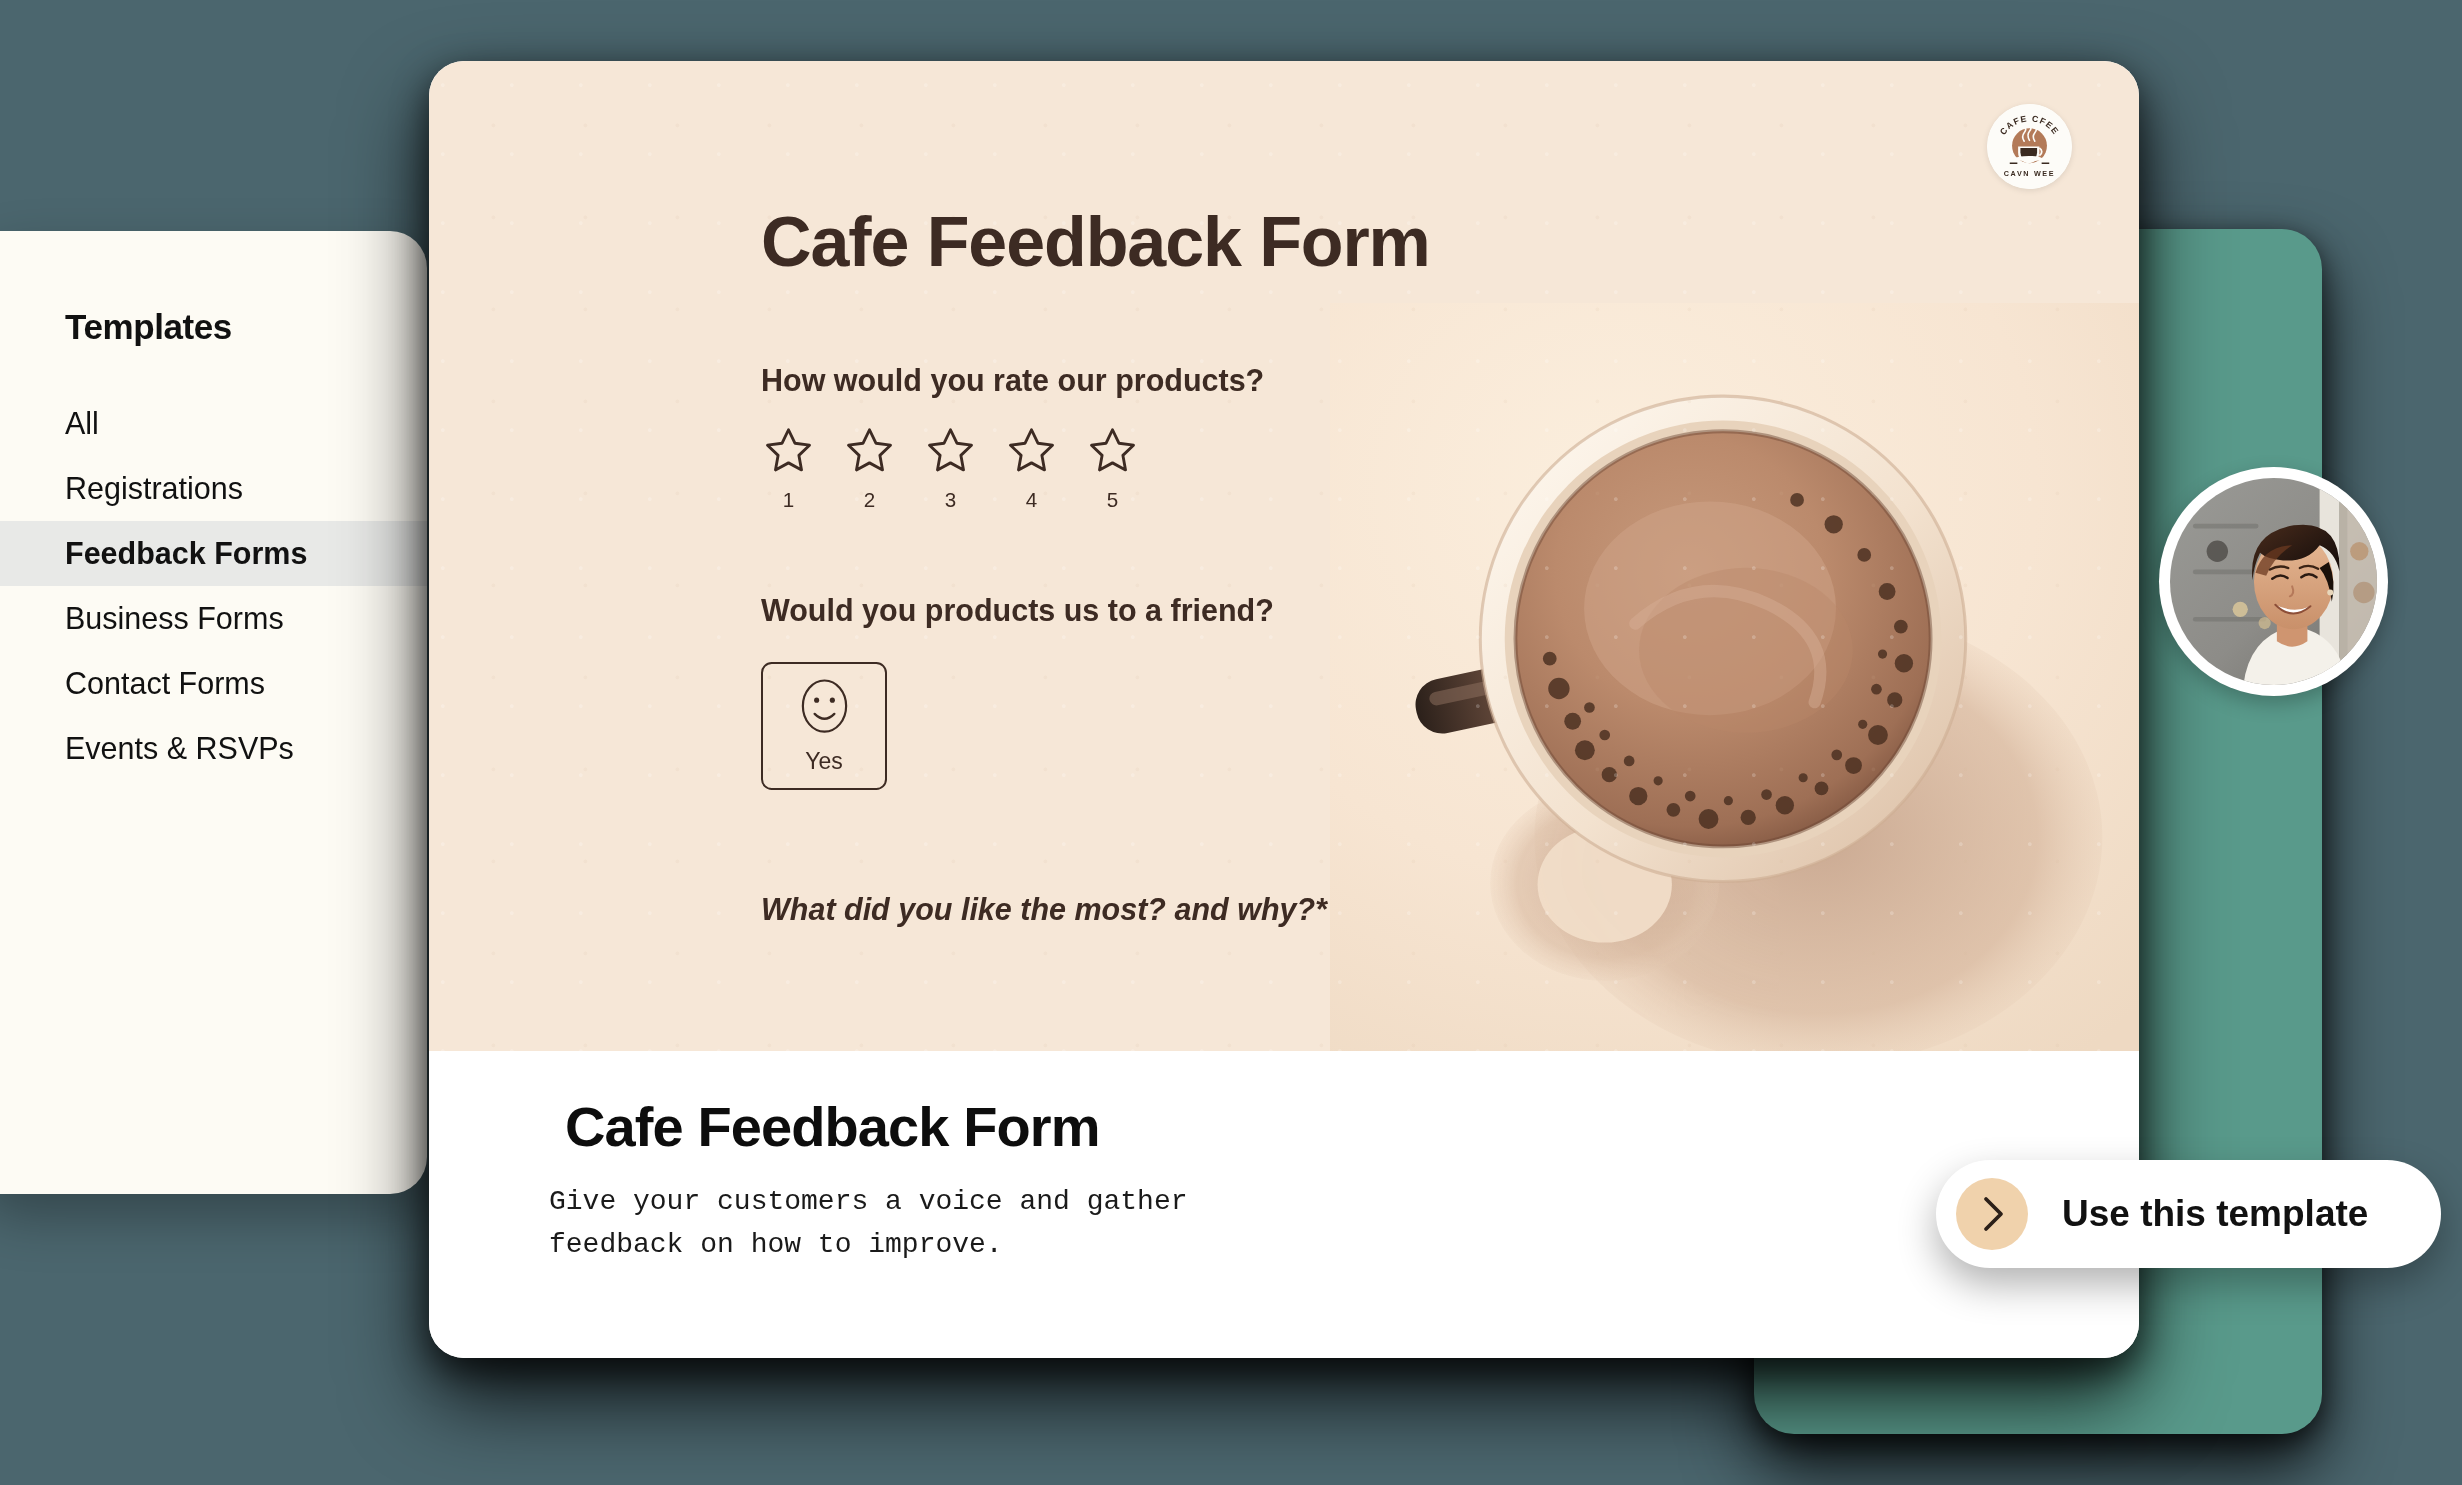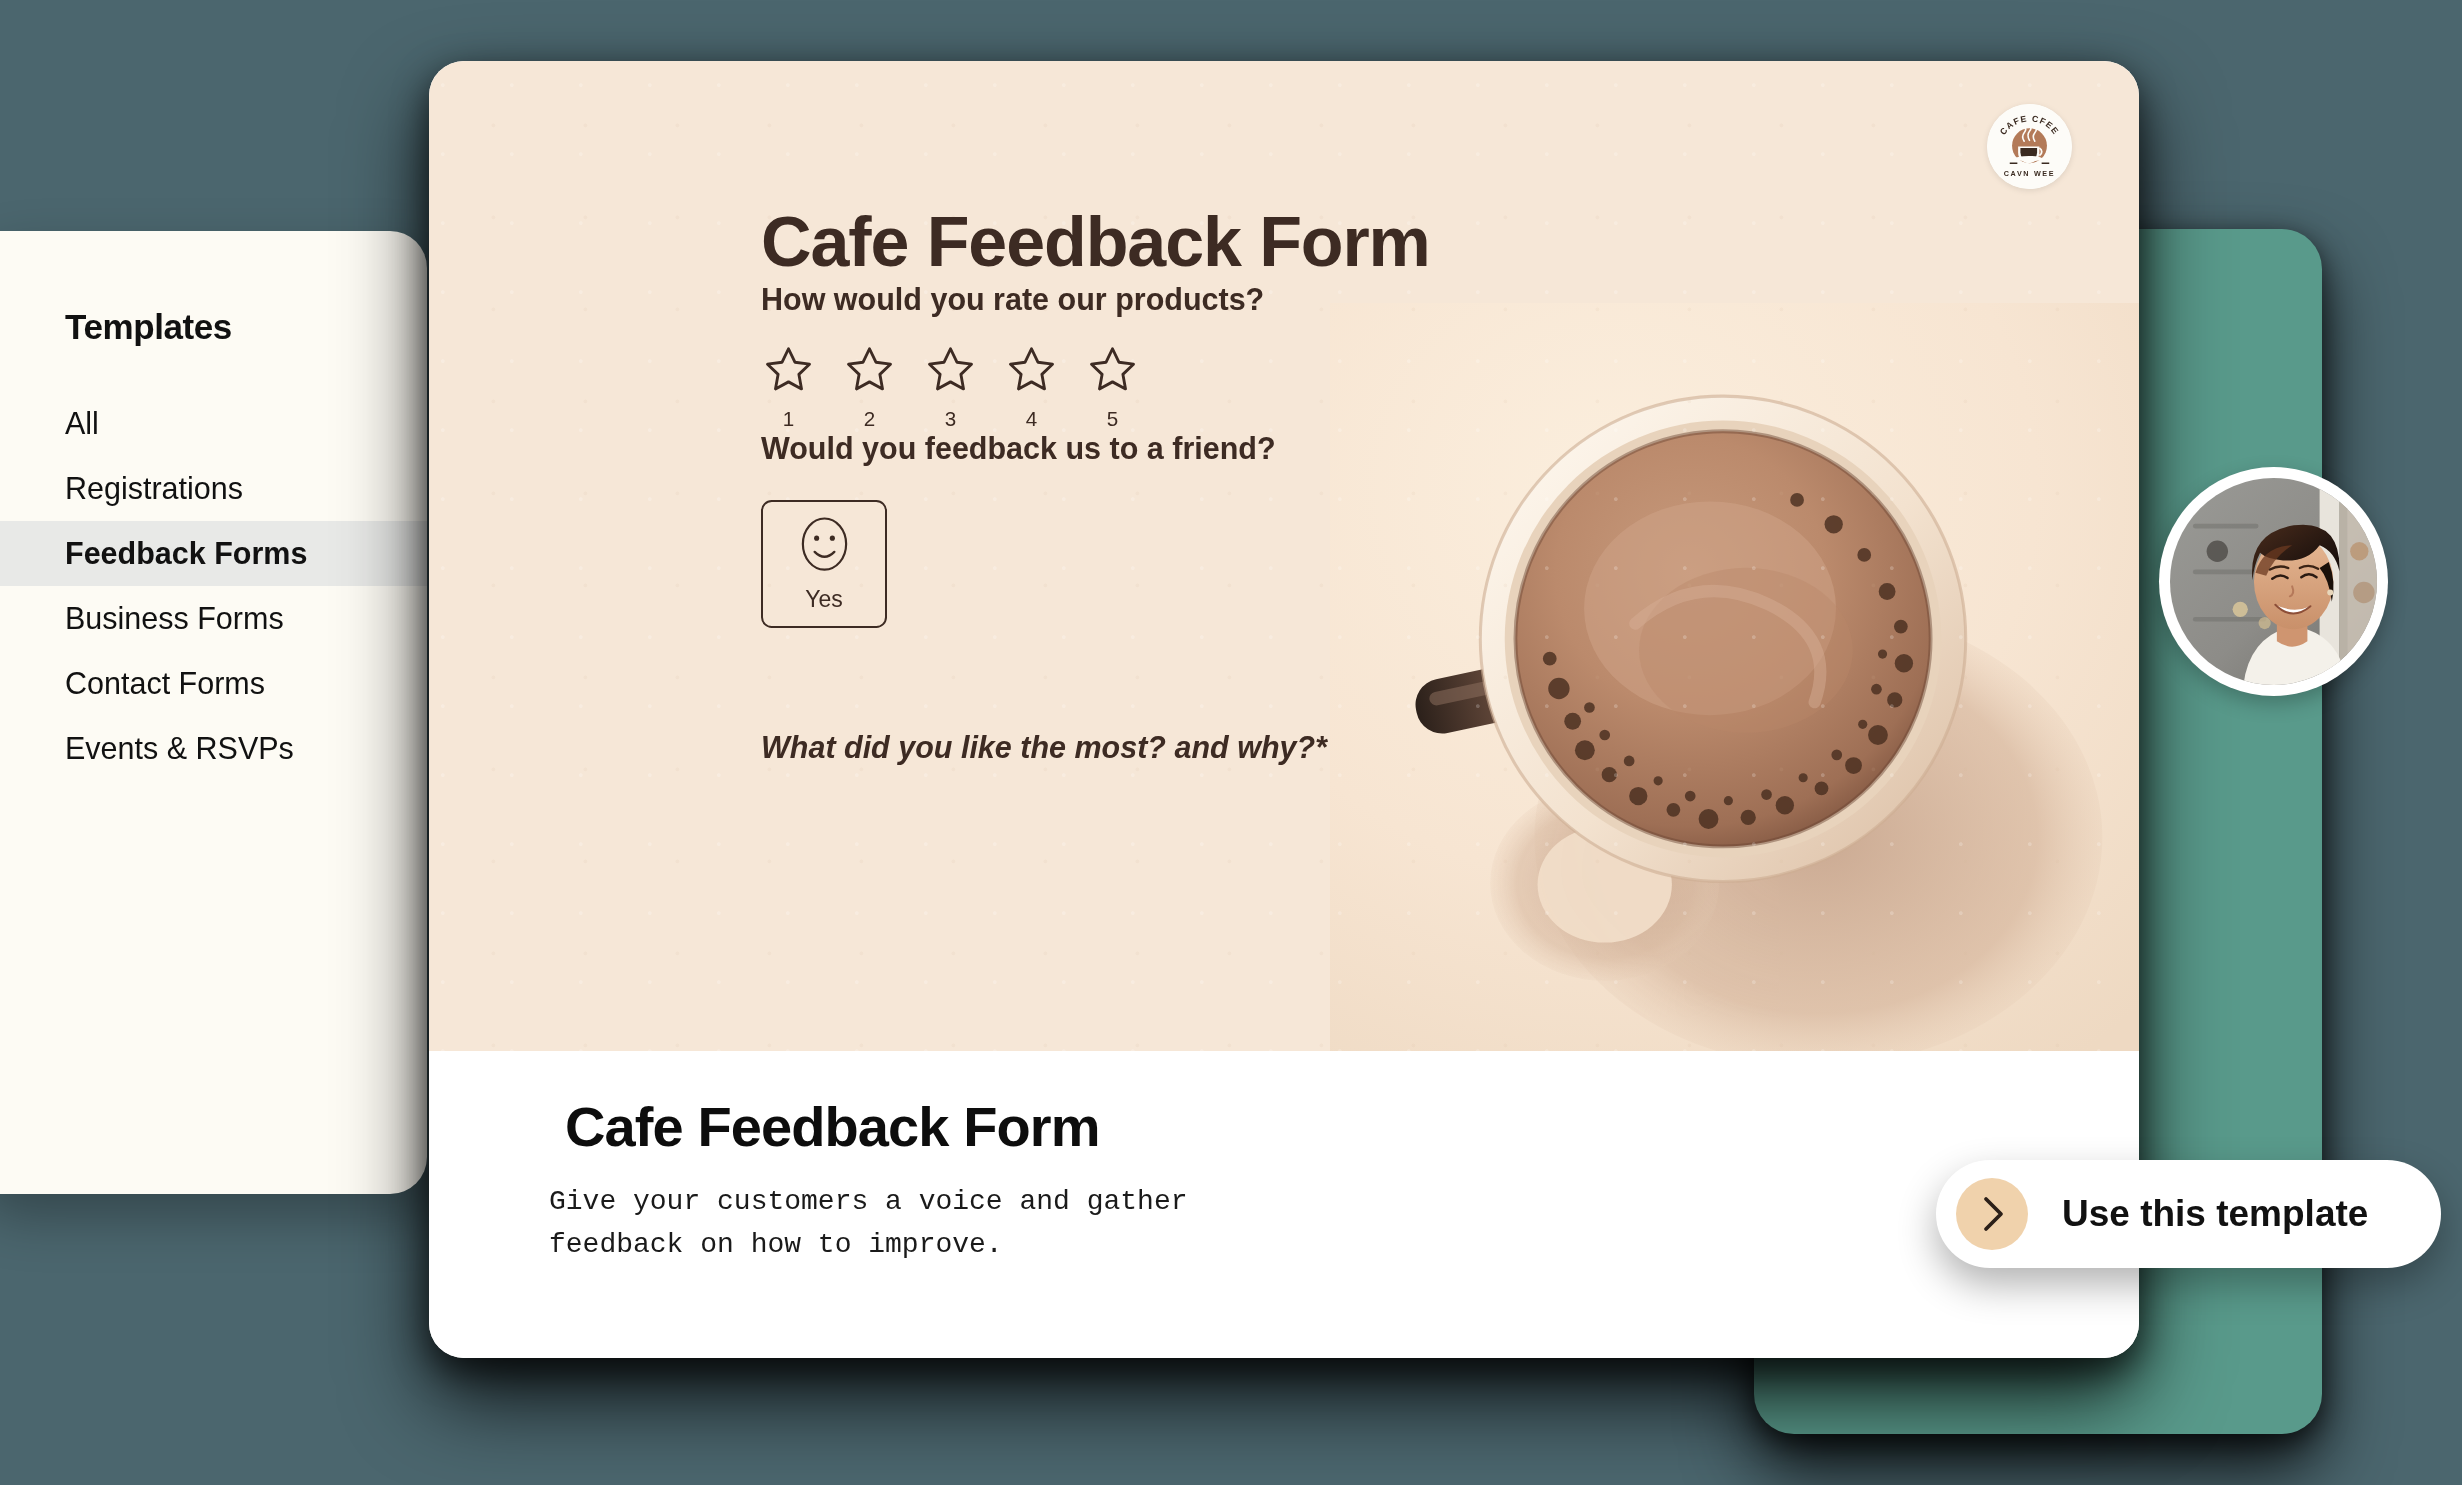--- a/index.html
+++ b/index.html
@@ -103,21 +103,21 @@
   }
   .brand-badge svg{width:85px;height:85px;}
 
   .form-body{position:relative;z-index:3;padding:141px 0 0 332px;}
   .form-title{
     font-size:70px;font-weight:bold;color:#3d2b23;
     letter-spacing:-1.1px;margin:0 0 0 0;white-space:nowrap;
   }
   .q-label{
     font-size:30.5px;font-weight:bold;color:#3d2b23;
-    white-space:nowrap;
+    margin-top:81px;white-space:nowrap;
   }
   .stars{display:flex;gap:26px;margin-top:26px;}
   .star-wrap{width:55px;text-align:center;cursor:pointer;}
   .star-wrap svg{display:block;width:55px;height:53px;}
   .star-num{
     font-size:20.6px;color:#3d2b23;margin-top:10.7px;
   }
   .face-row{display:flex;gap:32px;margin-top:34px;}
   .face-btn{
     width:122px;height:124px;
@@ -355,21 +355,21 @@
             <div class="star-num">4</div>
           </div>
           <div class="star-wrap">
             <svg viewBox="0 0 24 24">
                 <path d="M12 2.6l2.9 6.1 6.6.9-4.8 4.6 1.2 6.6-5.9-3.2-5.9 3.2 1.2-6.6L2.5 9.6l6.6-.9z" fill="none" stroke="#3d2b23" stroke-width="1.3" stroke-linejoin="round"></path>
               </svg>
             <div class="star-num">5</div>
           </div>
         </div>
 
-        <div class="q-label">Would you feedback us to a friend?</div>
+        <div class="q-label">Would you products us to a friend?</div>
         <div class="face-row">
           <div class="face-btn">
             <svg viewBox="0 0 60 66">
               <ellipse cx="30" cy="30" rx="22" ry="26" fill="none" stroke="#3d2b23" stroke-width="2.2"></ellipse>
               <circle cx="22" cy="24" r="2.6" fill="#3d2b23"></circle>
               <circle cx="38" cy="24" r="2.6" fill="#3d2b23"></circle>
               <path d="M20 38 q10 10 20 0" fill="none" stroke="#3d2b23" stroke-width="2.4" stroke-linecap="round"></path>
             </svg>
             <span class="face-label">Yes</span>
           </div>

